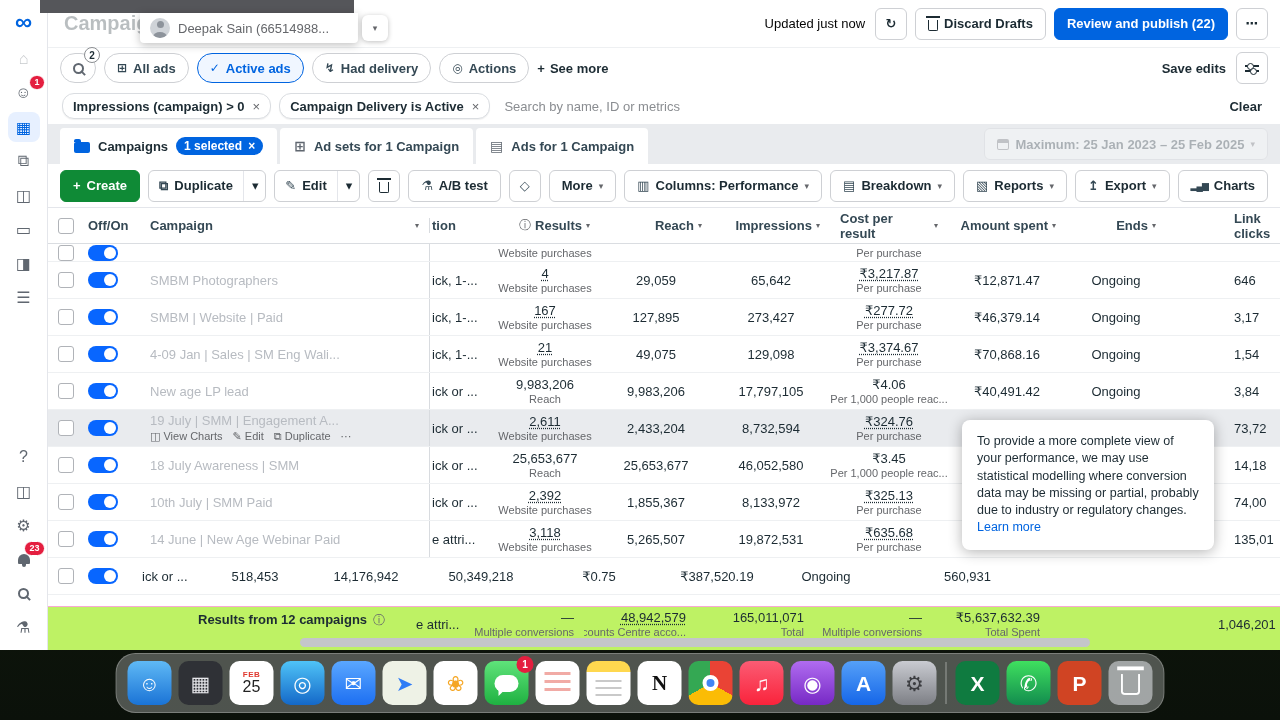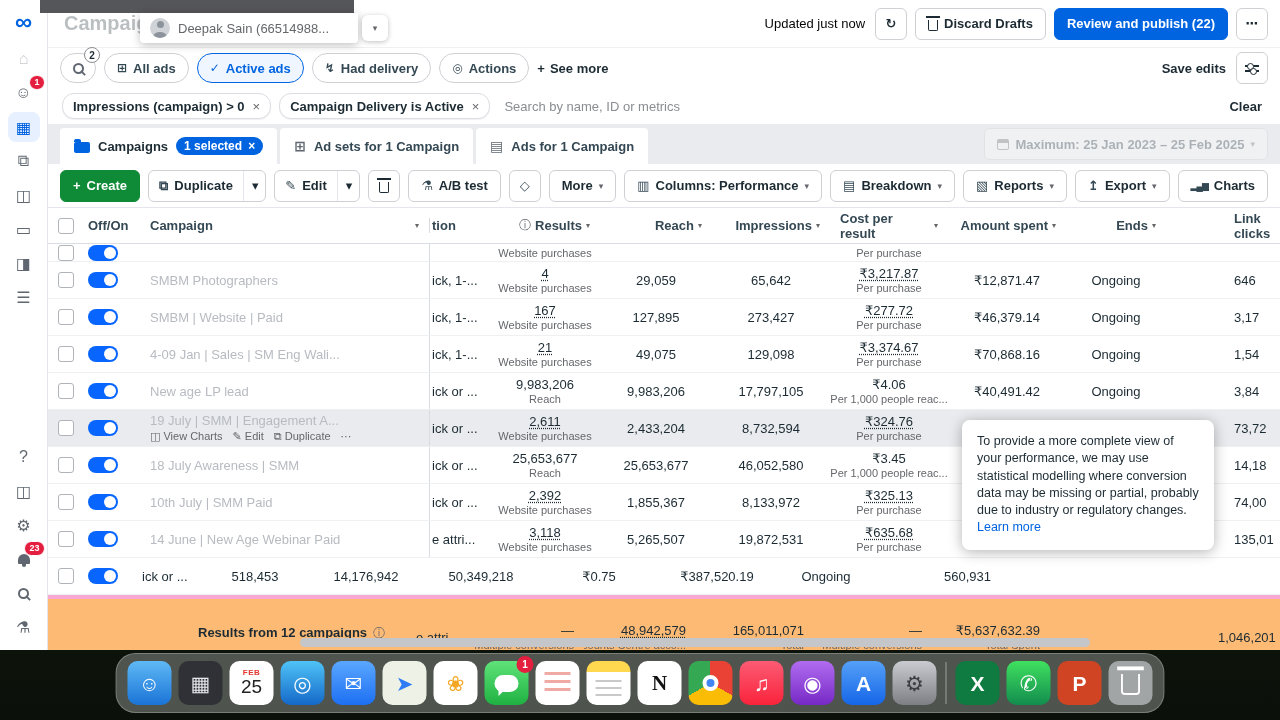--- a/index.html
+++ b/index.html
@@ -103,21 +103,21 @@
 .val{white-space:nowrap}
 .val.u{text-decoration:underline dotted;text-underline-offset:2px}
 .attrtxt{color:#1c2b33;font-size:13px;white-space:nowrap}
 .namewrap{display:flex;flex-direction:column;justify-content:flex-end;gap:2px;overflow:hidden;width:100%}
 .cname{color:#b7bbc1;white-space:nowrap;overflow:hidden;text-overflow:ellipsis}
 .rowactions{display:flex;gap:10px;font-size:11px;color:#65676b;white-space:nowrap}
 .ract{cursor:pointer}
 .toggle{width:30px;height:16px;border-radius:9px;background:#0866ff;position:relative;display:inline-block;cursor:pointer}
 .toggle::after{content:"";position:absolute;right:2px;top:2px;width:12px;height:12px;border-radius:50%;background:#fff}
 .cb{width:16px;height:16px;border:1px solid #b0b3b8;border-radius:3px;background:#fff;display:inline-block;cursor:pointer}
-.tfoot{display:flex;border-top:4px solid #f9a8d4;background:#fdba74;font-size:13px;margin-top:auto;padding:24px 0 12px;flex:none}
+.tfoot{display:flex;border-top:1px solid #f9a8d4;background:#bef264;font-size:13px;margin-top:auto;padding:3px 0 12px;flex:none}
 .tfoot .vcell{justify-content:flex-start}
 .foot-label-cell{width:382px;padding-left:150px;display:flex;align-items:flex-start;gap:6px;font-weight:bold;padding-top:2px}
 .hscroll{position:absolute;bottom:3px;left:252px;width:790px;height:9px;border-radius:5px;background:#c4c6ca;z-index:20;cursor:grab}
 
 .acct-dd{position:absolute;left:40px;top:0;z-index:50}
 .acct-dark{width:314px;height:13px;background:#55565a}
 .acct-row{position:absolute;left:100px;top:13px;width:218px;height:30px;background:#fff;display:flex;align-items:center;gap:8px;padding:0 10px;box-shadow:0 2px 8px rgba(0,0,0,.25);border-radius:0 0 4px 4px;cursor:pointer}
 .acct-name{font-size:13px;color:#65676b;white-space:nowrap;overflow:hidden}
 .acct-caret{position:absolute;left:322px;top:15px;width:26px;height:26px;border:none;border-radius:6px;background:#fff;box-shadow:0 1px 5px rgba(0,0,0,.25);display:flex;align-items:center;justify-content:center;cursor:pointer}
 .avatar{width:20px;height:20px;border-radius:50%;background:#cfd3d8;position:relative;overflow:hidden;flex:none}
@@ -127,21 +127,21 @@
 .tooltip{position:absolute;left:962px;top:420px;width:252px;background:#fff;border-radius:8px;box-shadow:0 2px 14px rgba(0,0,0,.3);padding:13px 15px;font-size:12.5px;line-height:1.38;color:#1c2b33;z-index:60}
 .tooltip .link{color:#0064e0;cursor:pointer}
 
 .dock{position:absolute;left:50%;bottom:7px;transform:translateX(-50%);display:flex;align-items:center;gap:7px;padding:7px 11px;background:rgba(255,255,255,.28);border:1px solid rgba(255,255,255,.25);border-radius:20px;z-index:40}
 .dock-item{width:44px;height:44px;border-radius:10px;display:flex;flex-direction:column;align-items:center;justify-content:center;font-size:21px;position:relative;cursor:pointer;flex:none}
 .dock-glyph{line-height:1;font-weight:bold}
 .dock-badge{position:absolute;top:-5px;right:-5px;background:#e41e3f;color:#fff;font-size:10px;font-weight:bold;min-width:17px;height:17px;border-radius:9px;display:flex;align-items:center;justify-content:center;padding:0 4px}
 .dock-div{width:1px;height:42px;background:rgba(255,255,255,.45);margin:0 2px}
 .dk-cal{background:#fff}
 .cal-month{color:#e0382e;font-size:8px;font-weight:bold;letter-spacing:.5px;line-height:1}
-.cal-day{font-size:19px;color:#222;line-height:1.05}
+.cal-day{font-size:16px;color:#222;line-height:1.05}
 .dk-chrome{background:conic-gradient(#ea4335 0 33.3%,#fbbc05 0 66.6%,#34a853 0 100%)}
 .chrome-center{width:16px;height:16px;border-radius:50%;background:#4285f4;border:4px solid #fff}
 .bubbleshape{width:24px;height:17px;background:#fff;border-radius:9px;position:relative}
 .bubbleshape::after{content:"";position:absolute;bottom:-4px;left:4px;border:5px solid transparent;border-top-color:#fff;border-left-color:#fff}
 .dk-notes{background:linear-gradient(180deg,#ffd84f 0 11px,#fff 11px)}
 .notelines{width:26px;height:16px;margin-top:10px;background:repeating-linear-gradient(180deg,#c9c9c9 0 2px,transparent 2px 7px)}
 .dk-rem{background:#fff}
 .remlines{width:26px;height:22px;background:repeating-linear-gradient(180deg,#e04438 0 3px,transparent 3px 8px);opacity:.45}
 .dk-trash{background:rgba(230,232,236,.55)}
 .trashshape.big{transform:scale(1.9);border-color:#fff}

